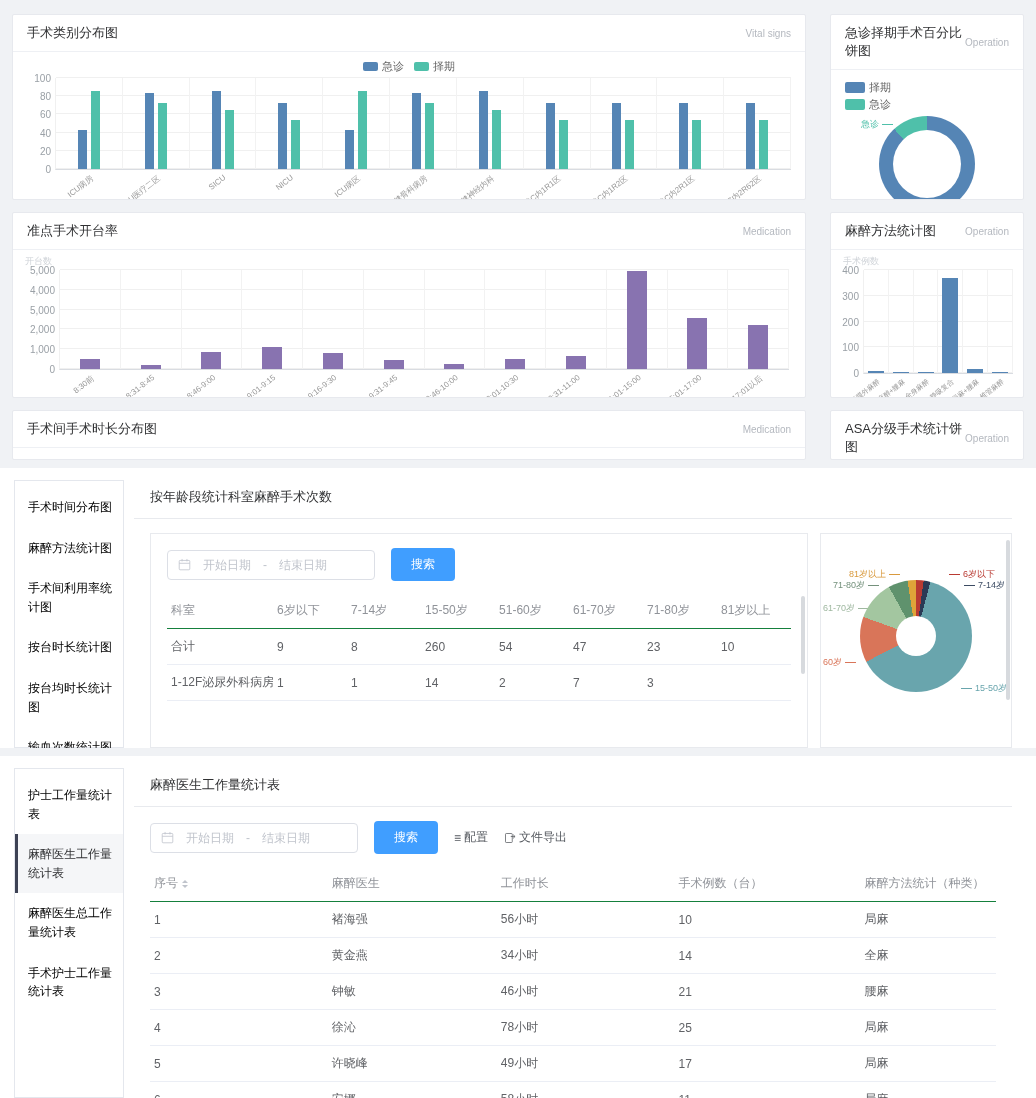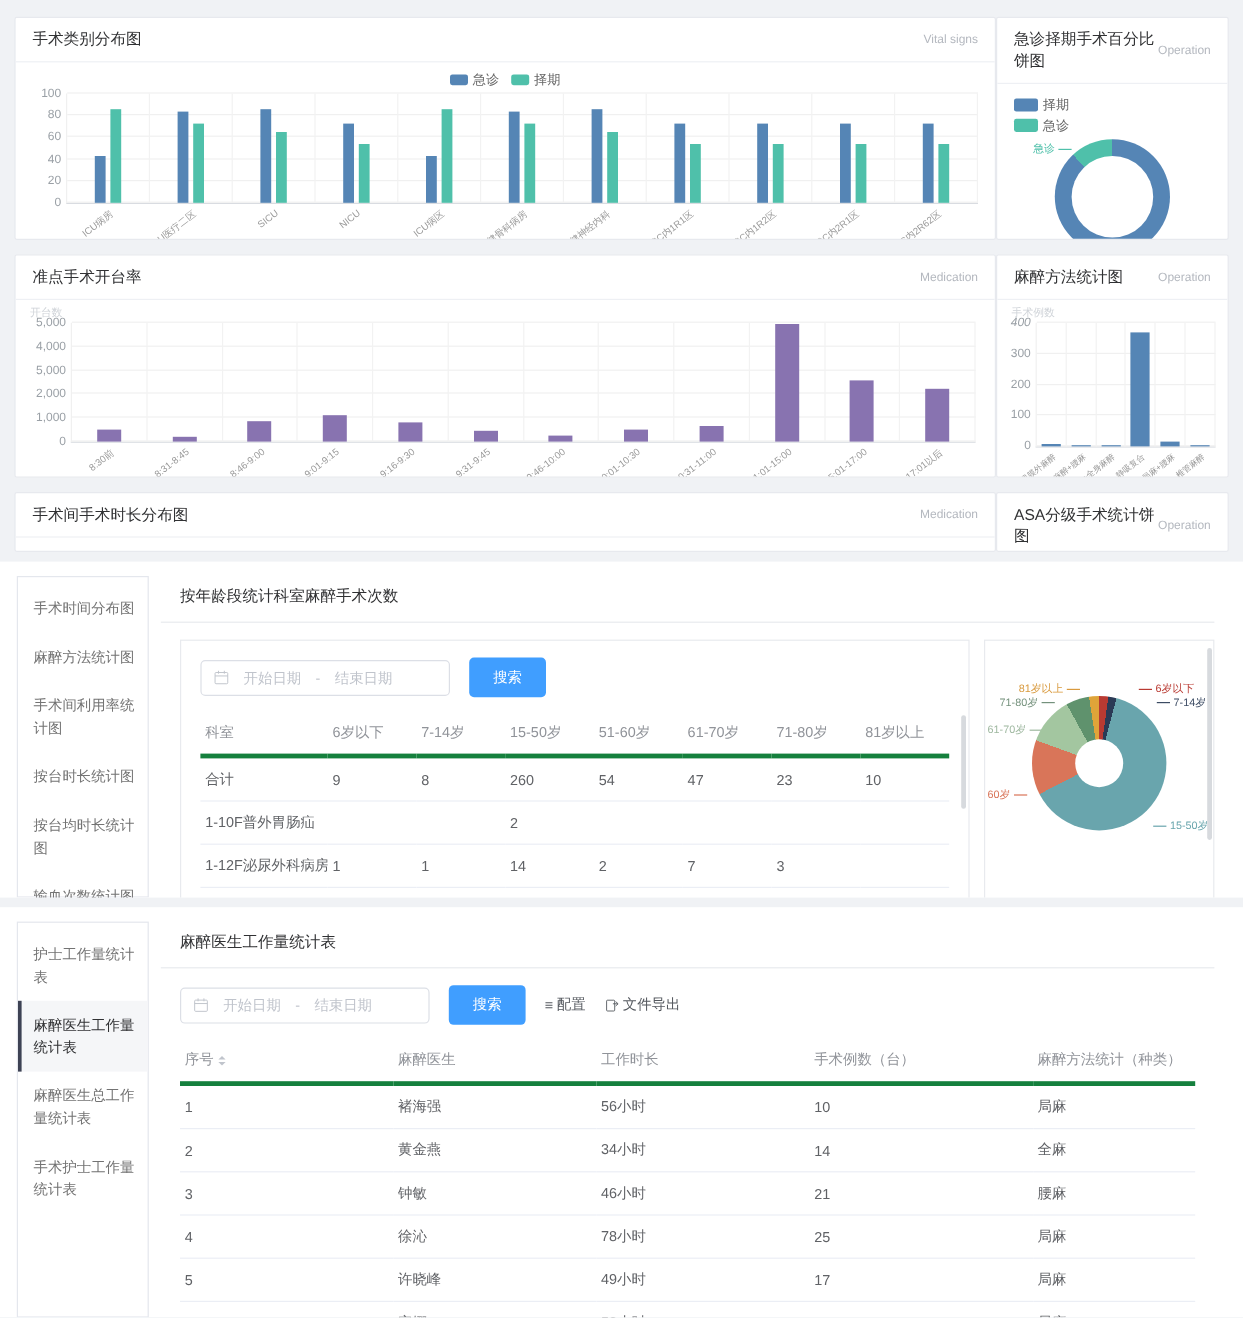--- a/index.html
+++ b/index.html
@@ -1,21 +1,21 @@
 <!DOCTYPE html>
 <html><head>
 <meta charset="utf-8">
 <style>
   html,body{margin:0;padding:0;background:#f0f2f5;font-family:"Liberation Sans","DejaVu Sans",sans-serif;}
   body{width:1036px;height:1098px;overflow:hidden;}
   *{box-sizing:border-box;}
 
   
   .dash{height:460px;padding:14px 12px 0 12px;}
-  .row{display:flex;gap:0;margin-bottom:12px;justify-content:center;}
+  .row{display:flex;gap:24px;margin-bottom:12px;justify-content:center;}
   .card{background:#fff;border:1px solid #e7e9ee;border-radius:2px;overflow:hidden;}
   .card.main{flex:1;}
   .card.side{width:194px;}
   .r1 .card,.r2 .card{height:186px;}
   .r3 .card{height:50px;}
   .r3{margin-bottom:0;}
   .card-head{display:flex;justify-content:space-between;align-items:center;padding:9px 14px;border-bottom:1px solid #eef0f4;}
   .card-title{font-size:13px;color:#303133;}
   .card-tag{font-size:10px;color:#b4b8bf;}
 
@@ -54,40 +54,40 @@
   .line-before::before{content:"";display:inline-block;width:11px;height:1px;background:currentColor;vertical-align:middle;margin-right:3px;}
   .cl-teal{color:#4fc0aa;} .cl-red{color:#b93a32;}
   .cl-navy{color:#3c4b63;} .cl-salmon{color:#d97559;} .cl-ltgreen{color:#9fb8a0;}
   .cl-dkgreen{color:#74917c;} .cl-orange{color:#d99a3e;} .cl-bigteal{color:#69a5ad;}
 
   
   .sec{background:#fff;margin-top:8px;display:flex;gap:10px;padding:12px 24px 0 14px;overflow:hidden;}
   .sec-b{height:280px;}
   .sec-c{height:342px;}
   .sidebar{width:110px;border:1px solid #e4e7ed;background:#fff;padding:6px 0;flex-shrink:0;}
-  .menu-item{padding:11px 10px;font-size:12px;color:#737373;line-height:1.55;border-left:3px solid transparent;cursor:pointer;}
+  .menu-item{padding:11px 10px;font-size:12px;color:#000000;line-height:1.55;border-left:3px solid transparent;cursor:pointer;}
   .menu-item.active{background:#f5f6f8;border-left-color:#3d4254;color:#303133;}
   .sec-main{flex:1;display:flex;flex-direction:column;min-width:0;}
   .sec-title{font-size:13px;color:#303133;padding:8px 2px 12px 16px;border-bottom:1px solid #e8eaee;}
   .b-content{display:flex;gap:12px;padding:14px 0 0 16px;flex:1;}
   .inner-box{flex:1;border:1px solid #e8eaee;padding:14px 16px;position:relative;}
   .donut-box{width:192px;border:1px solid #e8eaee;position:relative;}
   .vthumb{position:absolute;width:4px;background:#d7dade;border-radius:2px;}
 
   .search-row{display:flex;align-items:center;gap:16px;margin-bottom:12px;}
   .date-range{width:208px;height:30px;border:1px solid #dcdfe6;border-radius:4px;display:flex;align-items:center;padding:0 10px;gap:4px;background:#fff;}
   .date-range input{border:none;outline:none;width:64px;font-size:12px;color:#be185d;text-align:center;background:transparent;font-family:inherit;}
   .date-range input::placeholder{color:#c0c4cc;}
   .date-sep{color:#c0c4cc;font-size:12px;}
   .btn-primary{background:#409eff;border:none;color:#fff;font-size:12px;padding:8px 20px;border-radius:4px;cursor:pointer;font-family:inherit;}
   .tool-link{font-size:12px;color:#55595f;display:inline-flex;align-items:center;gap:3px;cursor:pointer;}
   .tool-link .glyph{font-size:12px;color:#55595f;}
 
   table{width:100%;border-collapse:collapse;font-size:12px;table-layout:fixed;}
-  th{color:#909399;font-weight:normal;text-align:left;padding:9px 4px;border-bottom:4px solid #15803d;}
+  th{color:#909399;font-weight:normal;text-align:left;padding:9px 4px;border-bottom:1px solid #15803d;}
   td{color:#606266;padding:9px 4px;border-bottom:1px solid #ebeef5;overflow:hidden;white-space:nowrap;}
   .tbl-age th:first-child{width:17%;}
   .tbl-doc th:nth-child(1){width:21%;}
   .tbl-doc th:nth-child(2){width:20%;}
   .tbl-doc th:nth-child(3){width:21%;}
   .tbl-doc th:nth-child(4){width:22%;}
 
   .sort-caret{display:inline-flex;flex-direction:column;margin-left:4px;vertical-align:middle;}
   .sort-caret i{width:0;height:0;border:3px solid transparent;display:block;}
   .sort-caret .up{border-bottom-color:#c0c4cc;margin-bottom:2px;}
@@ -338,21 +338,21 @@
         <div class="plot">
             <div class="gridline" style="bottom: 0%;"></div>
             <span class="ytick" style="bottom: 0%;">0</span>
             <div class="gridline" style="bottom: 25%;"></div>
             <span class="ytick" style="bottom: 25%;">100</span>
             <div class="gridline" style="bottom: 50%;"></div>
             <span class="ytick" style="bottom: 50%;">200</span>
             <div class="gridline" style="bottom: 75%;"></div>
             <span class="ytick" style="bottom: 75%;">300</span>
             <div class="gridline" style="bottom: 100%;"></div>
-            <span class="ytick" style="bottom: 100%; font-style: italic;">400</span>
+            <span class="ytick" style="bottom: 100%;">400</span>
             <div class="cols">
               <div class="col">
                 <div class="bars">
                   <div class="bar" style="height: 2%; background: rgb(85, 133, 181);"></div>
                 </div>
                 <span class="xlabel">连续硬膜外麻醉</span>
               </div>
               <div class="col">
                 <div class="bars">
                   <div class="bar" style="height: 0.8%; background: rgb(85, 133, 181);"></div>
@@ -453,30 +453,20 @@
             <tbody>
               <tr>
                 <td>合计</td>
                 <td>9</td>
                 <td>8</td>
                 <td>260</td>
                 <td>54</td>
                 <td>47</td>
                 <td>23</td>
                 <td>10</td>
-              </tr>
-              <tr>
-                <td>1-10F普外胃肠疝</td>
-                <td></td>
-                <td></td>
-                <td>2</td>
-                <td></td>
-                <td></td>
-                <td></td>
-                <td></td>
               </tr>
               <tr>
                 <td>1-12F泌尿外科病房</td>
                 <td>1</td>
                 <td>1</td>
                 <td>14</td>
                 <td>2</td>
                 <td>7</td>
                 <td>3</td>
                 <td></td>

